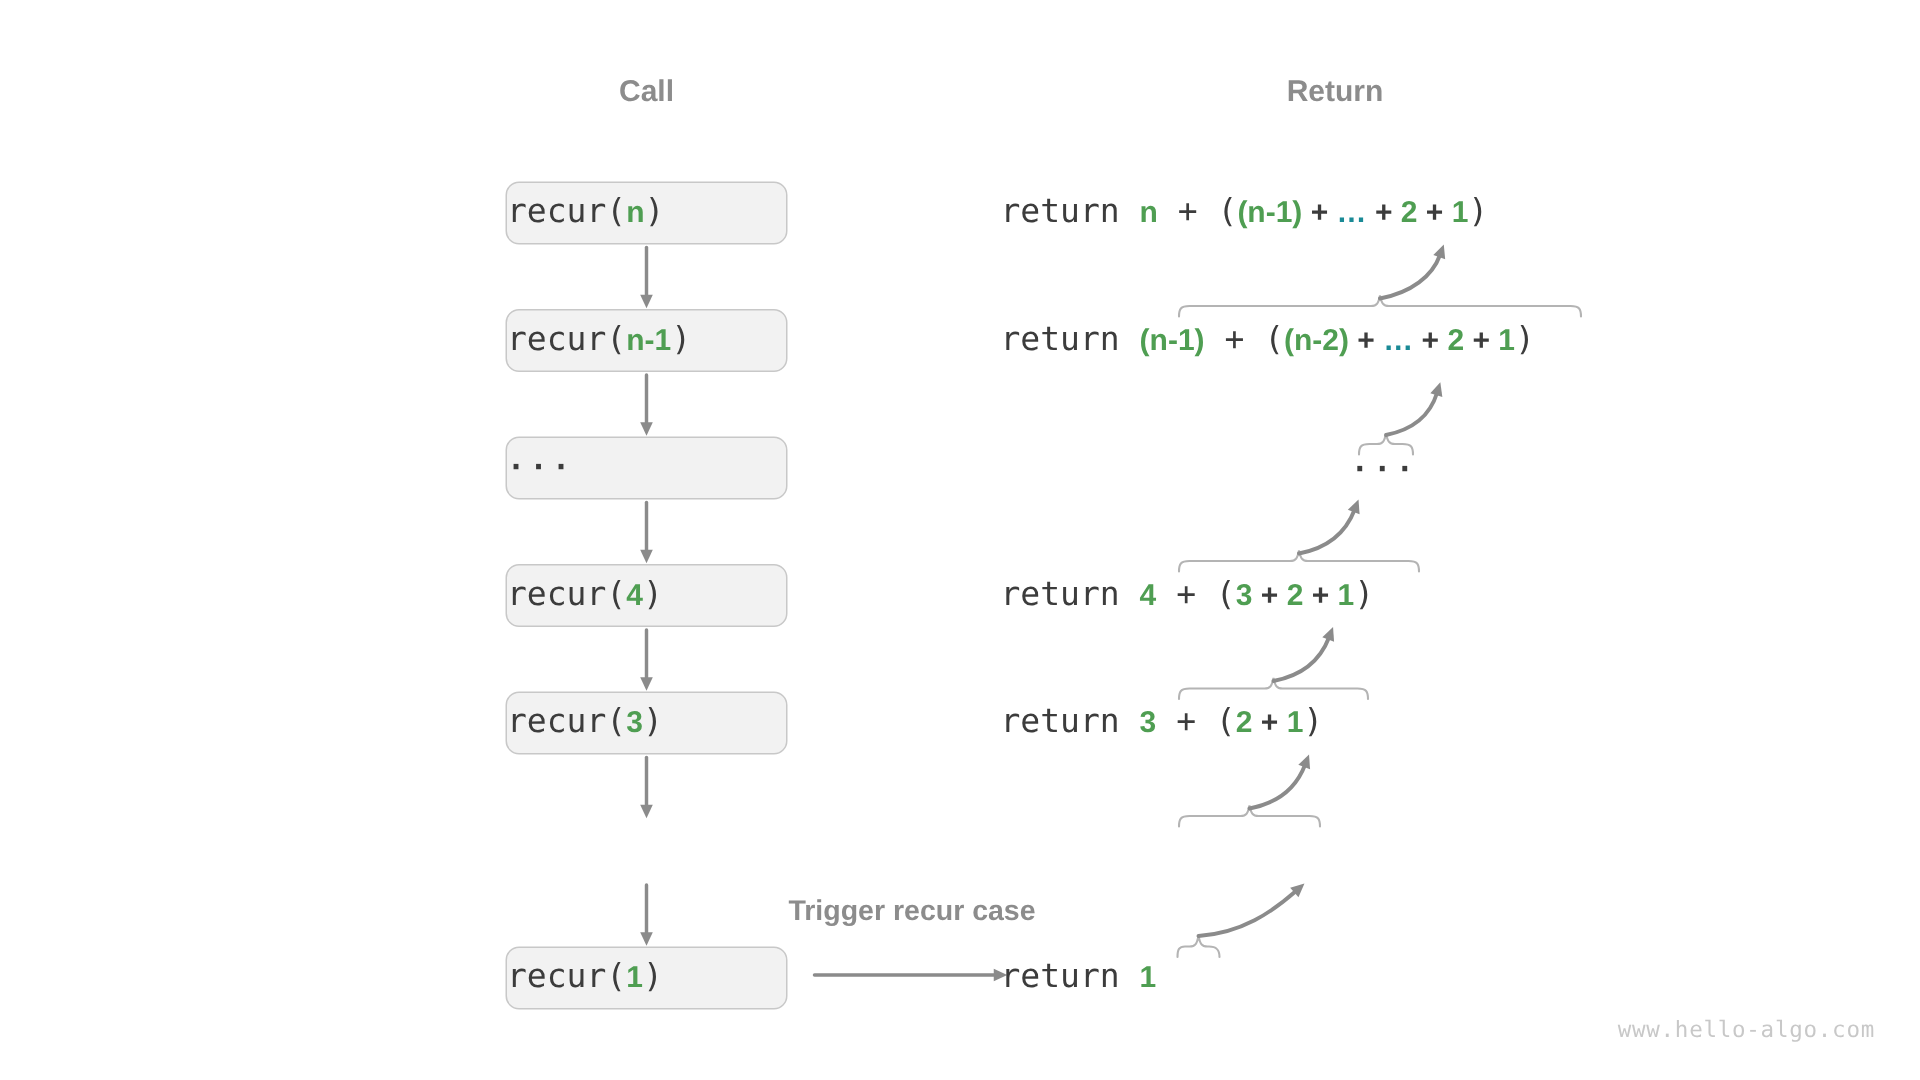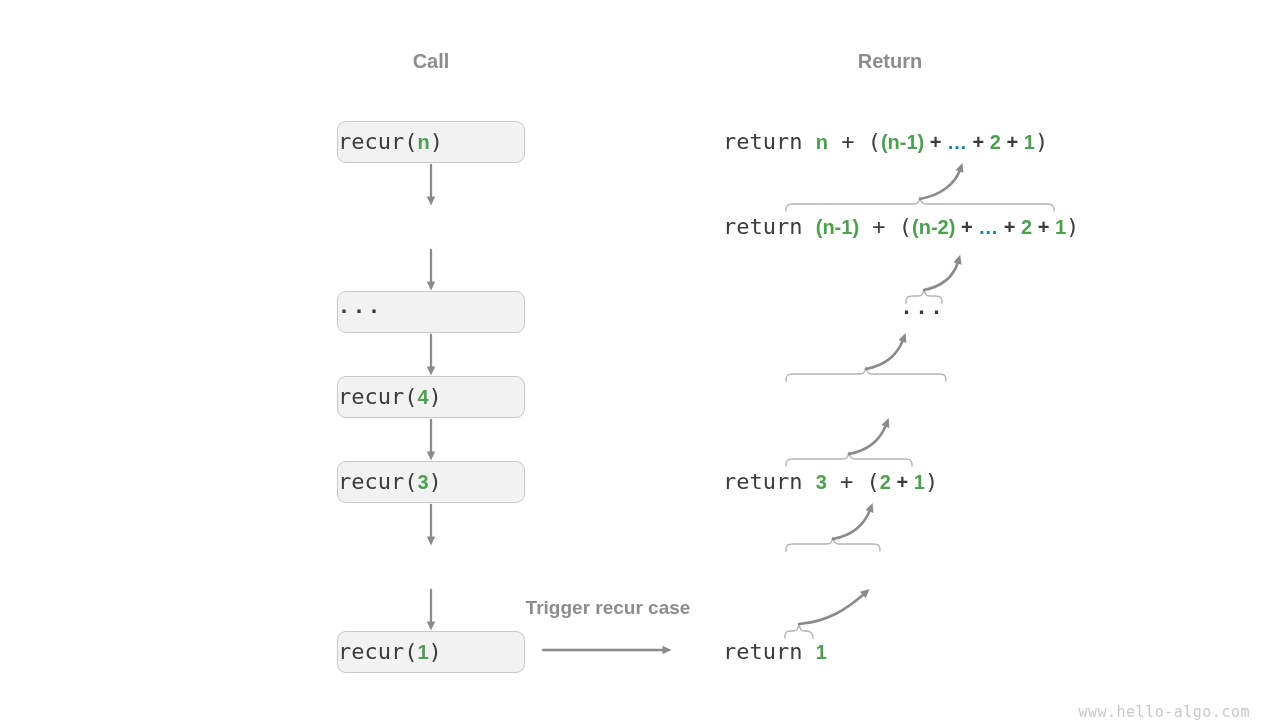--- a/index.html
+++ b/index.html
@@ -16,35 +16,35 @@
 
   .col-header{
     position:absolute;top:50px;transform:translateX(-50%);
     font-weight:700;font-size:20px;color:var(--gray-label,#8c8c8c);white-space:pre;
   }
   .box{
     position:absolute;left:337px;width:188px;height:42px;box-sizing:border-box;
     background:var(--box-bg,#f2f2f2);border:1.5px solid var(--box-border,#c8c8c8);
     border-radius:9px;text-align:left;line-height:39px;white-space:pre;
   }
-  .rrow{position:absolute;left:723px;height:30px;line-height:30px;white-space:pre;}
+  .rrow{position:absolute;left:667px;height:30px;line-height:30px;white-space:pre;}
   .rrow.centered{left:880px;width:86px;text-align:center;}
 
   .seg-mono{font-family:"DejaVu Sans Mono","Liberation Mono",monospace;font-size:22px;color:var(--dark,#3c3c3c);}
   .seg-green{font-family:"Liberation Sans","DejaVu Sans",sans-serif;font-weight:700;font-size:20px;color:var(--green,#4f9e52);}
   .seg-teal{font-family:"Liberation Sans","DejaVu Sans",sans-serif;font-weight:700;font-size:20px;color:var(--teal,#1a8a96);}
   .seg-op{font-family:"Liberation Sans","DejaVu Sans",sans-serif;font-weight:700;font-size:20px;color:var(--dark,#3c3c3c);}
   .seg-dots{font-family:"DejaVu Sans Mono","Liberation Mono",monospace;font-weight:700;font-size:20px;letter-spacing:3px;color:var(--dark,#3c3c3c);}
 
   .trigger-label{
     position:absolute;left:608px;top:597px;transform:translateX(-50%);
     font-weight:700;font-size:19px;color:var(--gray-label,#8c8c8c);white-space:pre;
   }
   .watermark{
-    position:absolute;right:43px;top:703px;
+    position:absolute;right:43px;top:677px;
     font-family:"DejaVu Sans Mono","Liberation Mono",monospace;font-size:15px;
     color:var(--watermark,#c8c8c8);letter-spacing:.5px;white-space:pre;
   }
 </style>
 </head>
 <body>
 
 <div class="canvas">
 
   <svg class="connectors" viewBox="0 0 1280 720">
@@ -75,28 +75,30 @@
     <path class="arrow curved" d="M866,369 C887,365 898,353 903,340" marker-end="url(#ah)"></path>
     <path class="arrow curved" d="M849,454 C870,450 881,438 886,425" marker-end="url(#ah)"></path>
     <path class="arrow curved" d="M833,539 C854,535 865,523 870,510" marker-end="url(#ah)"></path>
     <path class="arrow curved" d="M799,624 C828,622 848,608 864,594" marker-end="url(#ah)"></path>
   </svg>
 
   <div class="col-header" style="left:431px">Call</div>
   <div class="col-header" style="left:890px">Return</div>
 
   <div class="box" style="top:121px"><span class="seg-mono">recur(</span><span class="seg-green">n</span><span class="seg-mono">)</span></div>
+  <div class="box" style="top:206px"><span class="seg-mono">recur(</span><span class="seg-green">n-1</span><span class="seg-mono">)</span></div>
   <div class="box" style="top:291px"><span class="seg-dots">···</span></div>
   <div class="box" style="top:376px"><span class="seg-mono">recur(</span><span class="seg-green">4</span><span class="seg-mono">)</span></div>
   <div class="box" style="top:461px"><span class="seg-mono">recur(</span><span class="seg-green">3</span><span class="seg-mono">)</span></div>
   <div class="box" style="top:631px"><span class="seg-mono">recur(</span><span class="seg-green">1</span><span class="seg-mono">)</span></div>
 
   <div class="rrow" style="top:127px"><span class="seg-mono">return </span><span class="seg-green">n</span><span class="seg-mono"> + (</span><span class="seg-green">(n-1)</span><span class="seg-op"> + </span><span class="seg-teal">…</span><span class="seg-op"> + </span><span class="seg-green">2</span><span class="seg-op"> + </span><span class="seg-green">1</span><span class="seg-mono">)</span></div>
   <div class="rrow" style="top:212px"><span class="seg-mono">return </span><span class="seg-green">(n-1)</span><span class="seg-mono"> + (</span><span class="seg-green">(n-2)</span><span class="seg-op"> + </span><span class="seg-teal">…</span><span class="seg-op"> + </span><span class="seg-green">2</span><span class="seg-op"> + </span><span class="seg-green">1</span><span class="seg-mono">)</span></div>
   <div class="rrow centered" style="top:297px"><span class="seg-dots">···</span></div>
+  <div class="rrow" style="top:382px"><span class="seg-mono">return </span><span class="seg-green">4</span><span class="seg-mono"> + (</span><span class="seg-green">3</span><span class="seg-op"> + </span><span class="seg-green">2</span><span class="seg-op"> + </span><span class="seg-green">1</span><span class="seg-mono">)</span></div>
   <div class="rrow" style="top:467px"><span class="seg-mono">return </span><span class="seg-green">3</span><span class="seg-mono"> + (</span><span class="seg-green">2</span><span class="seg-op"> + </span><span class="seg-green">1</span><span class="seg-mono">)</span></div>
   <div class="rrow" style="top:637px"><span class="seg-mono">return </span><span class="seg-green">1</span></div>
 
   <div class="trigger-label">Trigger recur case</div>
 
   <div class="watermark">www.hello-algo.com</div>
 
 </div>
 
 </body></html>

